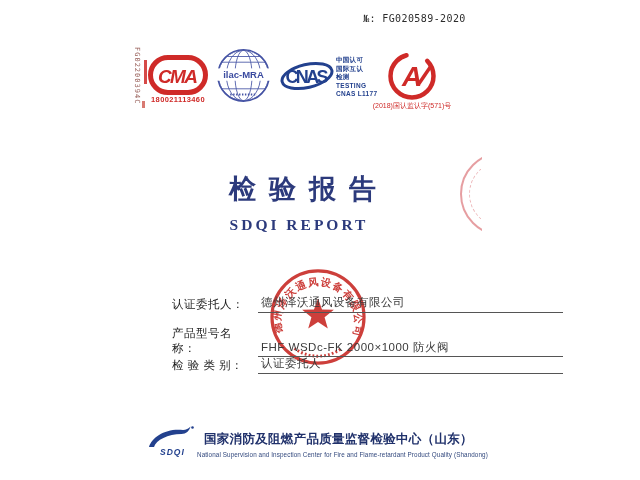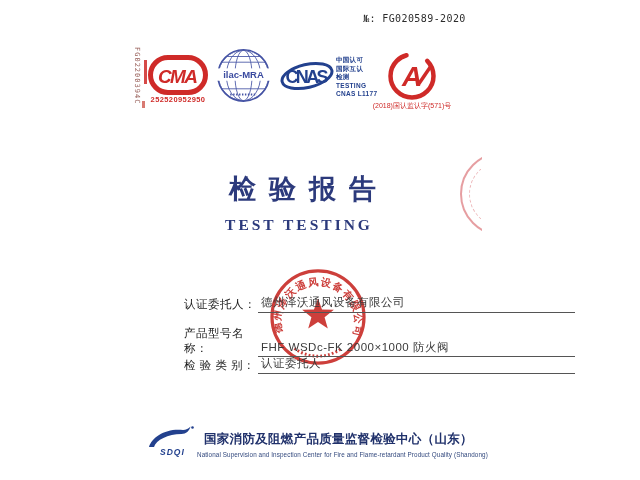--- a/index.html
+++ b/index.html
@@ -38,21 +38,21 @@
   .pseal{left:460px;top:152px;width:84px;height:84px;}
   .pseal .ring{position:absolute;inset:0;border:2.5px solid rgba(206,62,68,.5);
                border-radius:50%;clip-path:inset(5px 62px 5px 0);}
   .pseal .ring2{position:absolute;inset:9px;border:1.5px dashed rgba(206,62,68,.38);
                 border-radius:50%;clip-path:inset(8px 54px 8px 0);}
 
   
   .seal{left:269px;top:268px;width:98px;height:98px;mix-blend-mode:multiply;opacity:.93;}
 
   
-  .frow{position:absolute;left:184px;width:391px;display:flex;align-items:flex-end;}
+  .frow{position:absolute;left:172px;width:391px;display:flex;align-items:flex-end;gap:12px;}
   .flabel{flex:none;width:74px;font-size:11.5px;color:#1c1c1c;letter-spacing:.5px;
           padding-bottom:1px;}
   .fvalue{flex:1;border-bottom:1px solid #555;font-size:11.5px;color:#3a3a3a;
           padding:0 0 1.5px 3px;min-height:14px;letter-spacing:.5px;}
 
   
   .footer-name{left:204px;top:431px;font-size:12.5px;font-weight:bold;color:#20316b;
                letter-spacing:.3px;}
   .footer-en{left:197px;top:451px;font-size:6.3px;color:#33497e;letter-spacing:.1px;}
 </style>
@@ -64,21 +64,21 @@
   <div class="abs report-no">№:  FG020589-2020</div>
 
   <div class="abs side-code">FG02200394C</div>
   <div class="abs side-bar"></div>
   <div class="abs side-tick"></div>
 
   <svg class="abs" style="left:147px;top:54px" width="62" height="42" viewBox="0 0 62 42">
     <rect x="3.5" y="3.5" width="55" height="35" rx="17.5" fill="none" stroke="#cf2a28" stroke-width="5"></rect>
     <text x="31" y="29" text-anchor="middle" font-family="Liberation Sans, sans-serif" font-size="19" font-weight="bold" font-style="italic" fill="#cf2a28" textLength="40">CMA</text>
   </svg>
-  <div class="abs cma-num">252520952950</div>
+  <div class="abs cma-num">180021113460</div>
 
   <svg class="abs" style="left:215px;top:47px" width="57" height="57" viewBox="0 0 60 60">
     <defs>
         <clipPath id="ilacClip">
           <circle cx="30" cy="30" r="26.5"></circle>
         </clipPath>
       </defs>
     <circle cx="30" cy="30" r="27" fill="none" stroke="#4553a4" stroke-width="1.6"></circle>
     <g clip-path="url(#ilacClip)" stroke="#4553a4" stroke-width=".9" fill="none">
       <ellipse cx="30" cy="30" rx="9" ry="26.5"></ellipse>
@@ -107,21 +107,21 @@
   </div>
 
   <svg class="abs" style="left:386px;top:50px" width="52" height="52" viewBox="0 0 52 52">
     <circle cx="26" cy="26" r="21.5" fill="none" stroke="#cf2a28" stroke-width="4.5" stroke-dasharray="112 23" stroke-linecap="round" transform="rotate(-45 26 26)"></circle>
     <text x="26" y="36" text-anchor="middle" font-family="Liberation Sans, sans-serif" font-size="28" font-weight="bold" font-style="italic" fill="#cf2a28">A</text>
     <line x1="32" y1="35" x2="45" y2="16" stroke="#cf2a28" stroke-width="3.5"></line>
   </svg>
   <div class="abs cal-caption">(2018)国认监认字(571)号</div>
 
   <div class="abs title-zh">检验报告</div>
-  <div class="abs title-en">TEST TESTING</div>
+  <div class="abs title-en">SDQI REPORT</div>
 
   <div class="abs pseal">
     <div class="ring"></div>
     <div class="ring2"></div>
   </div>
 
   <svg class="abs seal" width="98" height="98" viewBox="0 0 100 100">
     <defs>
       <path id="sealArc" d="M 14,68 A 38,38 0 1 1 86,68" fill="none"></path>
     </defs>

